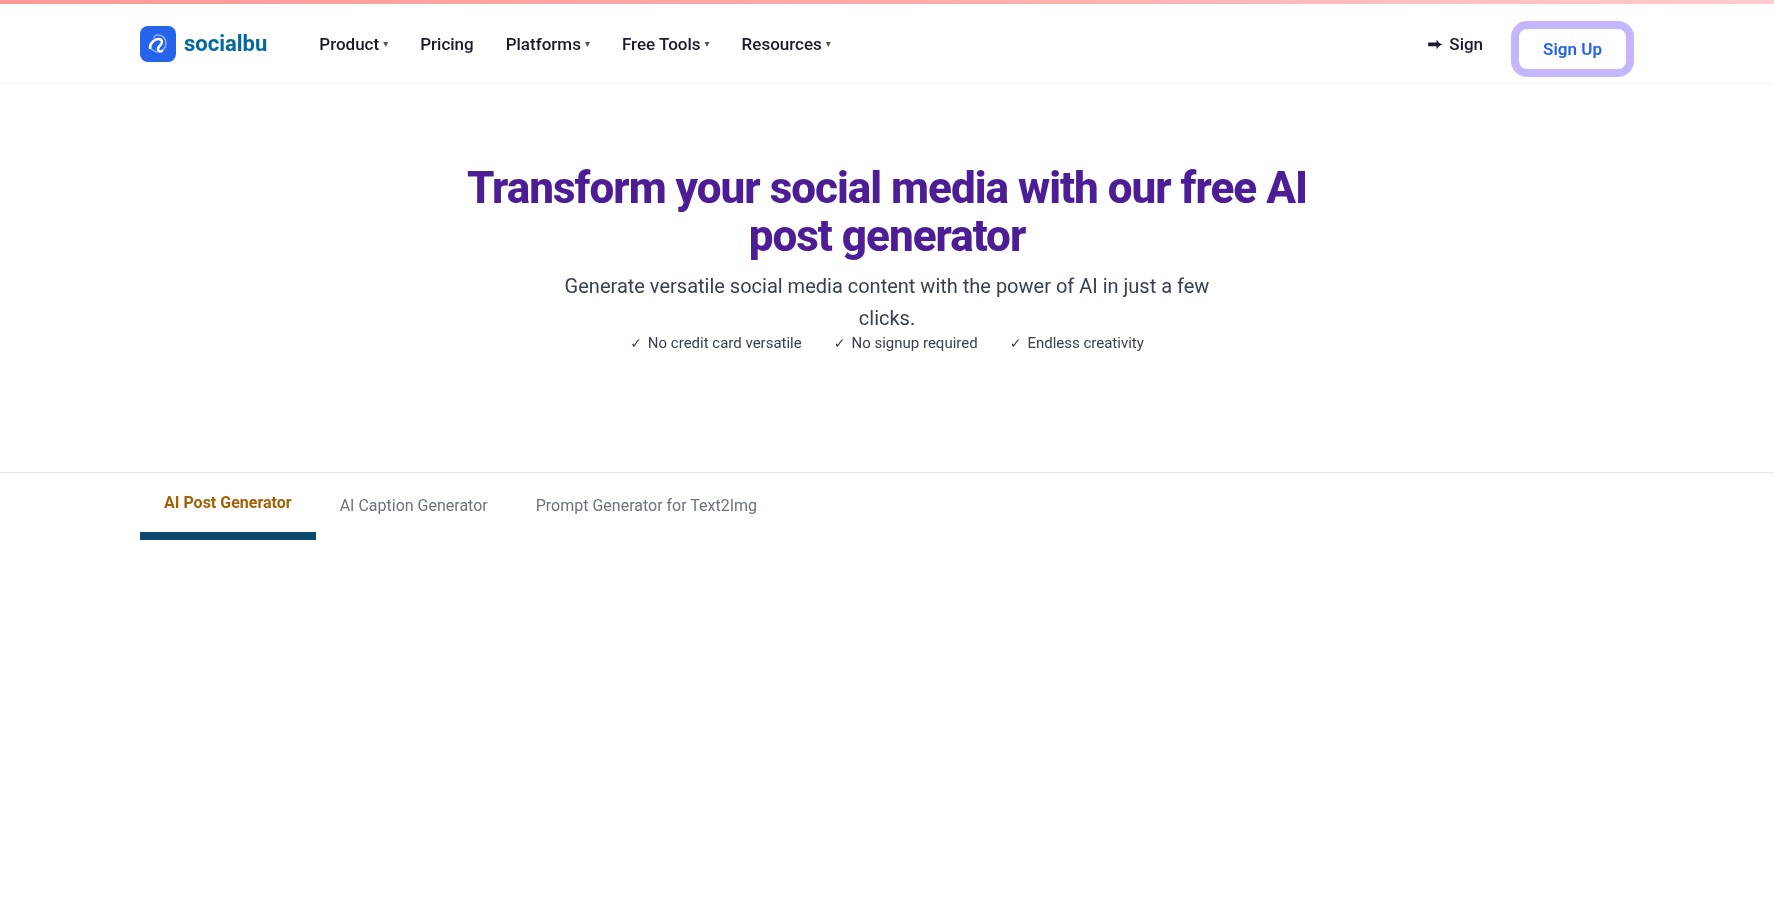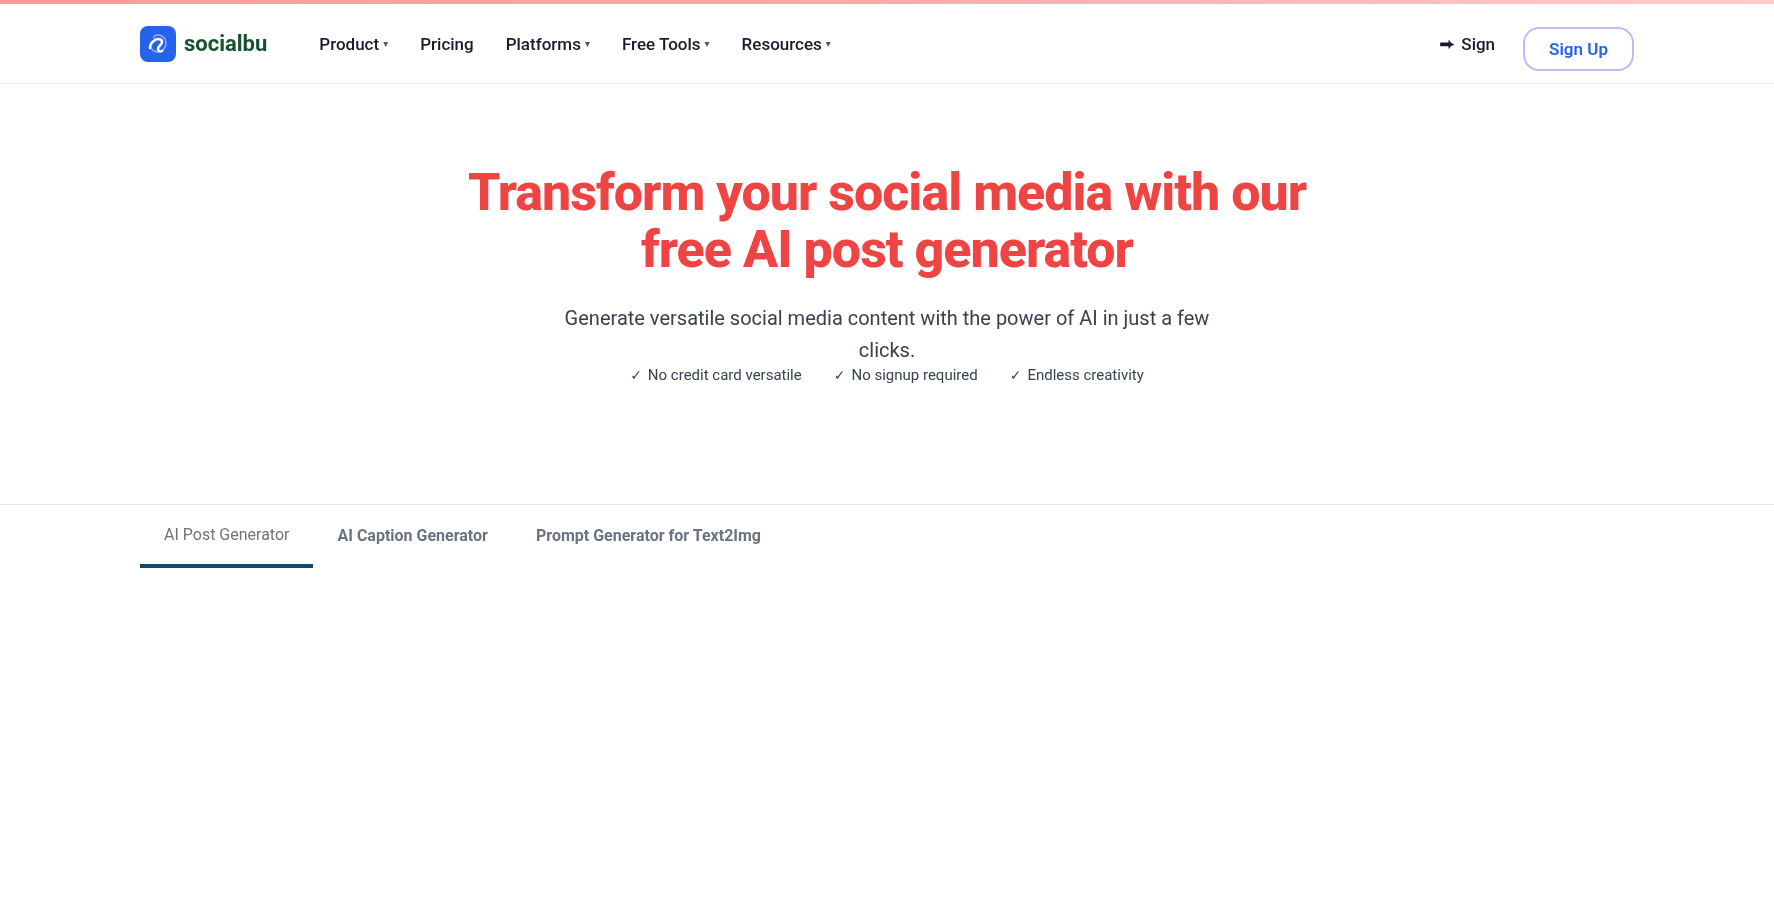--- a/index.html
+++ b/index.html
@@ -47,21 +47,21 @@
     }
 
     .logo-icon {
       width: 36px;
       height: 36px;
     }
 
     .logo-text {
       font-size: 22px;
       font-weight: 700;
-      color: #14532d;
+      color: #0369a1;
     }
 
     .nav-menu {
       display: flex;
       align-items: flex-start;
       gap: 8px;
       list-style: none;
     }
 
     .nav-menu li a {
@@ -98,44 +98,44 @@
       font-weight: 500;
       padding: 8px 12px;
     }
 
     .signup-btn {
       text-decoration: none;
       color: #2563eb;
       font-size: 17px;
       font-weight: 600;
       padding: 10px 24px;
-      border: 2px solid #c4b5fd;
+      border: 8px solid #c4b5fd;
       border-radius: 16px;
       transition: background 0.2s, color 0.2s;
       margin-top: 10px;
     }
 
     
     .hero {
       display: flex;
       flex-direction: column;
       align-items: center;
       justify-content: center;
       padding: 80px 140px 60px;
       text-align: center;
       background: #ffffff;
     }
 
     .hero-title {
-      font-size: 52px;
+      font-size: 44px;
       font-weight: 800;
-      color: #ef4444;
+      color: #4c1d95;
       line-height: 1.1;
       max-width: 900px;
-      margin-bottom: 24px;
+      margin-bottom: 9px;
       letter-spacing: -1px;
     }
 
     .hero-subtitle {
       font-size: 20px;
       color: #374151;
       max-width: 680px;
       line-height: 1.6;
     }
 
@@ -174,28 +174,28 @@
       overflow-x: auto;
     }
 
     .tab-item {
       padding: 20px 24px;
       font-size: 16px;
       color: #6b7280;
       cursor: pointer;
       white-space: nowrap;
       border-bottom: 2px solid transparent;
+      font-weight: 400;
+      transition: color 0.2s;
+    }
+
+    .tab-item.active {
+      color: #a16207;
+      border-bottom: 8px solid #0c4a6e;
       font-weight: 700;
-      transition: color 0.2s;
-    }
-
-    .tab-item.active {
-      color: #737373;
-      border-bottom: 4px solid #0c4a6e;
-      font-weight: 400;
     }
   </style>
 </head>
 <body>
 
 <div class="top-bar"></div>
 
 <nav class="navbar">
   <div class="nav-left">
 

